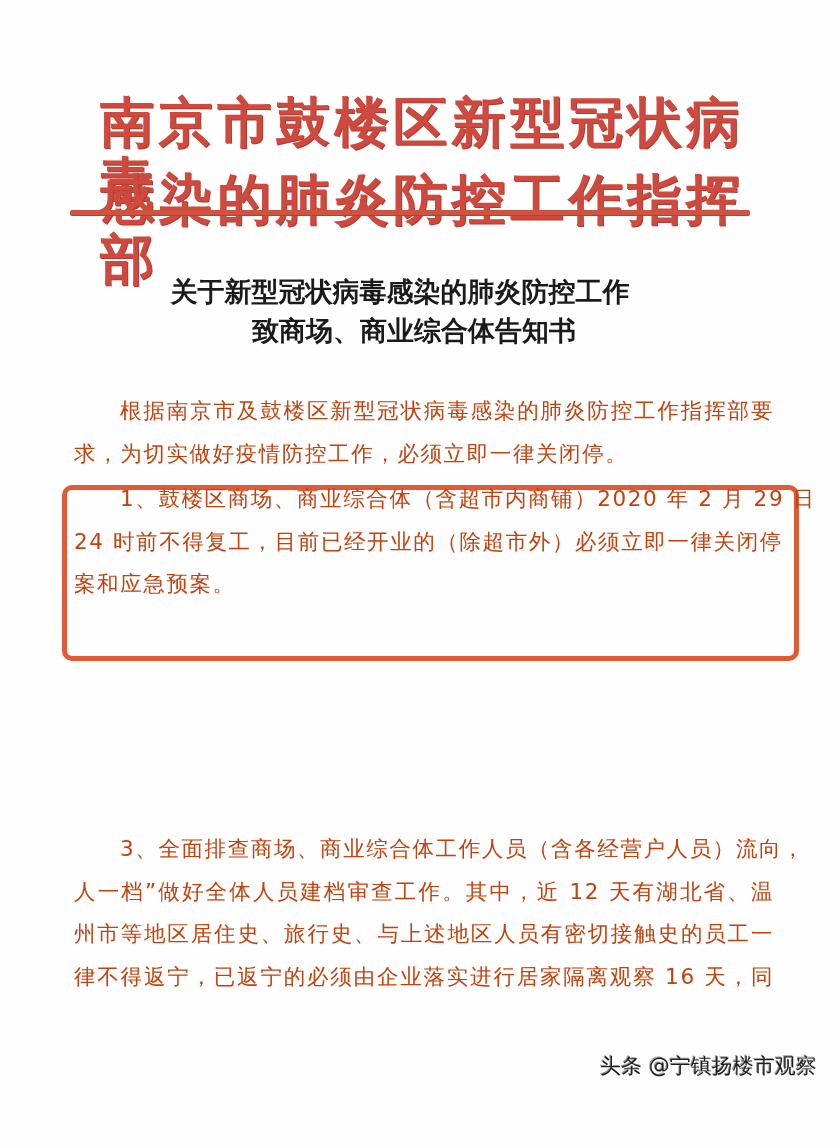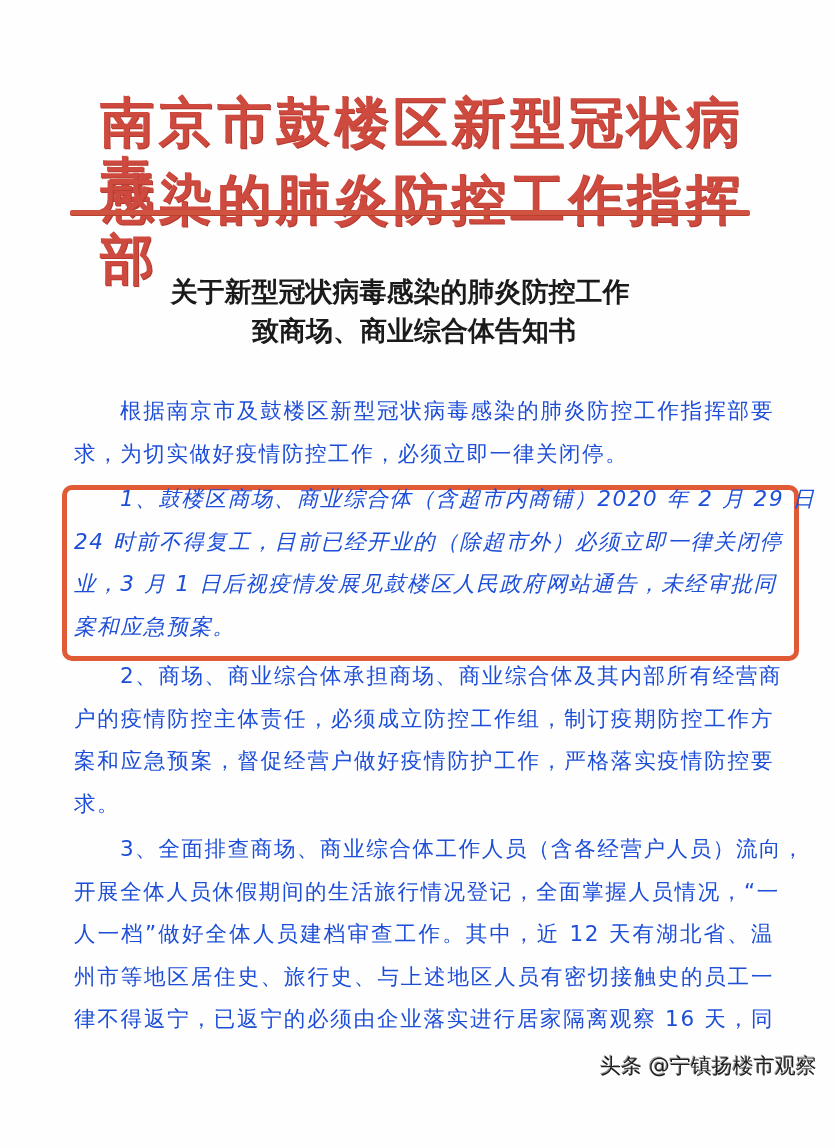--- a/index.html
+++ b/index.html
@@ -57,38 +57,38 @@
       line-height: 38px;
     }
     .title-line-1 { top: 273px; left: -18px; }
     .title-line-2 { top: 312px; left: -4px; }
     .para {
       position: absolute;
       left: 74px;
       width: 700px;
       font-family: "DejaVu Sans", "Liberation Sans", sans-serif;
       font-size: 21.5px;
-      color: #1d4ed8;
+      color: #c2410c;
       line-height: 42.5px;
       letter-spacing: 1.6px;
     }
     .para .ln {
       display: block;
       white-space: nowrap;
       text-align: justify;
       text-align-last: justify;
     }
     .para .ln.last {
       text-align-last: left;
     }
     .para .ln.indent {
       padding-left: 46px;
     }
     .p-intro { top: 390px; }
-    .p-1 { top: 478px; font-style: italic; }
+    .p-1 { top: 478px; }
     .p-2 { top: 655px; }
     .p-3 { top: 828px; }
     .highlight-box {
       position: absolute;
       left: 62px;
       top: 485px;
       width: 727px;
       height: 166px;
       border: 5px solid #e05a35;
       border-radius: 10px;
@@ -121,34 +121,26 @@
   <div class="para p-intro">
     <span class="ln indent">根据南京市及鼓楼区新型冠状病毒感染的肺炎防控工作指挥部要</span>
     <span class="ln last">求，为切实做好疫情防控工作，必须立即一律关闭停。</span>
   </div>
 
   <div class="highlight-box"></div>
 
   <div class="para p-1">
     <span class="ln indent">1、鼓楼区商场、商业综合体（含超市内商铺）2020 年 2 月 29 日</span>
     <span class="ln">24 时前不得复工，目前已经开业的（除超市外）必须立即一律关闭停</span>
-    <span class="ln">业，3 月 1 日后视疫情发展见鼓楼区人民政府网站通告，未经审批同</span>
     <span class="ln last">案和应急预案。</span>
   </div>
 
-  <div class="para p-2">
-    <span class="ln indent">2、商场、商业综合体承担商场、商业综合体及其内部所有经营商</span>
-    <span class="ln">户的疫情防控主体责任，必须成立防控工作组，制订疫期防控工作方</span>
-    <span class="ln">案和应急预案，督促经营户做好疫情防护工作，严格落实疫情防控要</span>
-    <span class="ln last">求。</span>
-  </div>
 
   <div class="para p-3">
     <span class="ln indent">3、全面排查商场、商业综合体工作人员（含各经营户人员）流向，</span>
-    <span class="ln">开展全体人员休假期间的生活旅行情况登记，全面掌握人员情况，“一</span>
     <span class="ln">人一档”做好全体人员建档审查工作。其中，近 12 天有湖北省、温</span>
     <span class="ln">州市等地区居住史、旅行史、与上述地区人员有密切接触史的员工一</span>
     <span class="ln">律不得返宁，已返宁的必须由企业落实进行居家隔离观察 16 天，同</span>
   </div>
 
   <div class="watermark">头条 @宁镇扬楼市观察</div>
 
 </div>
 
 </body></html>

